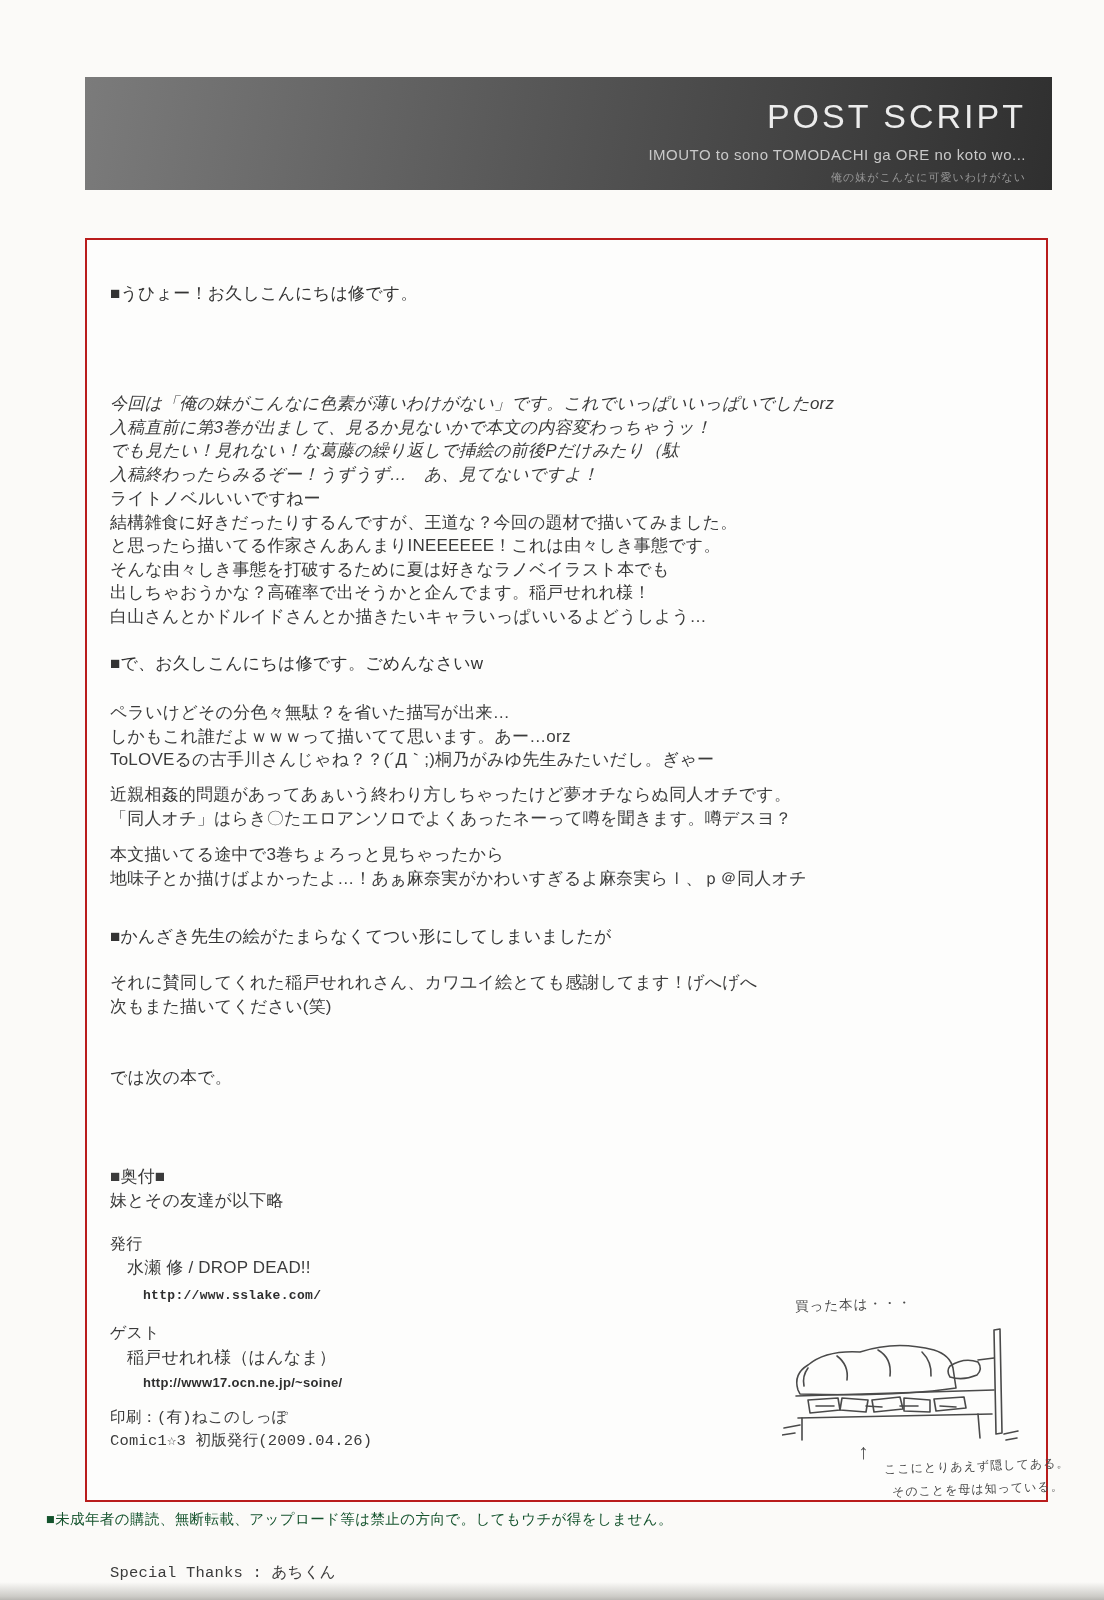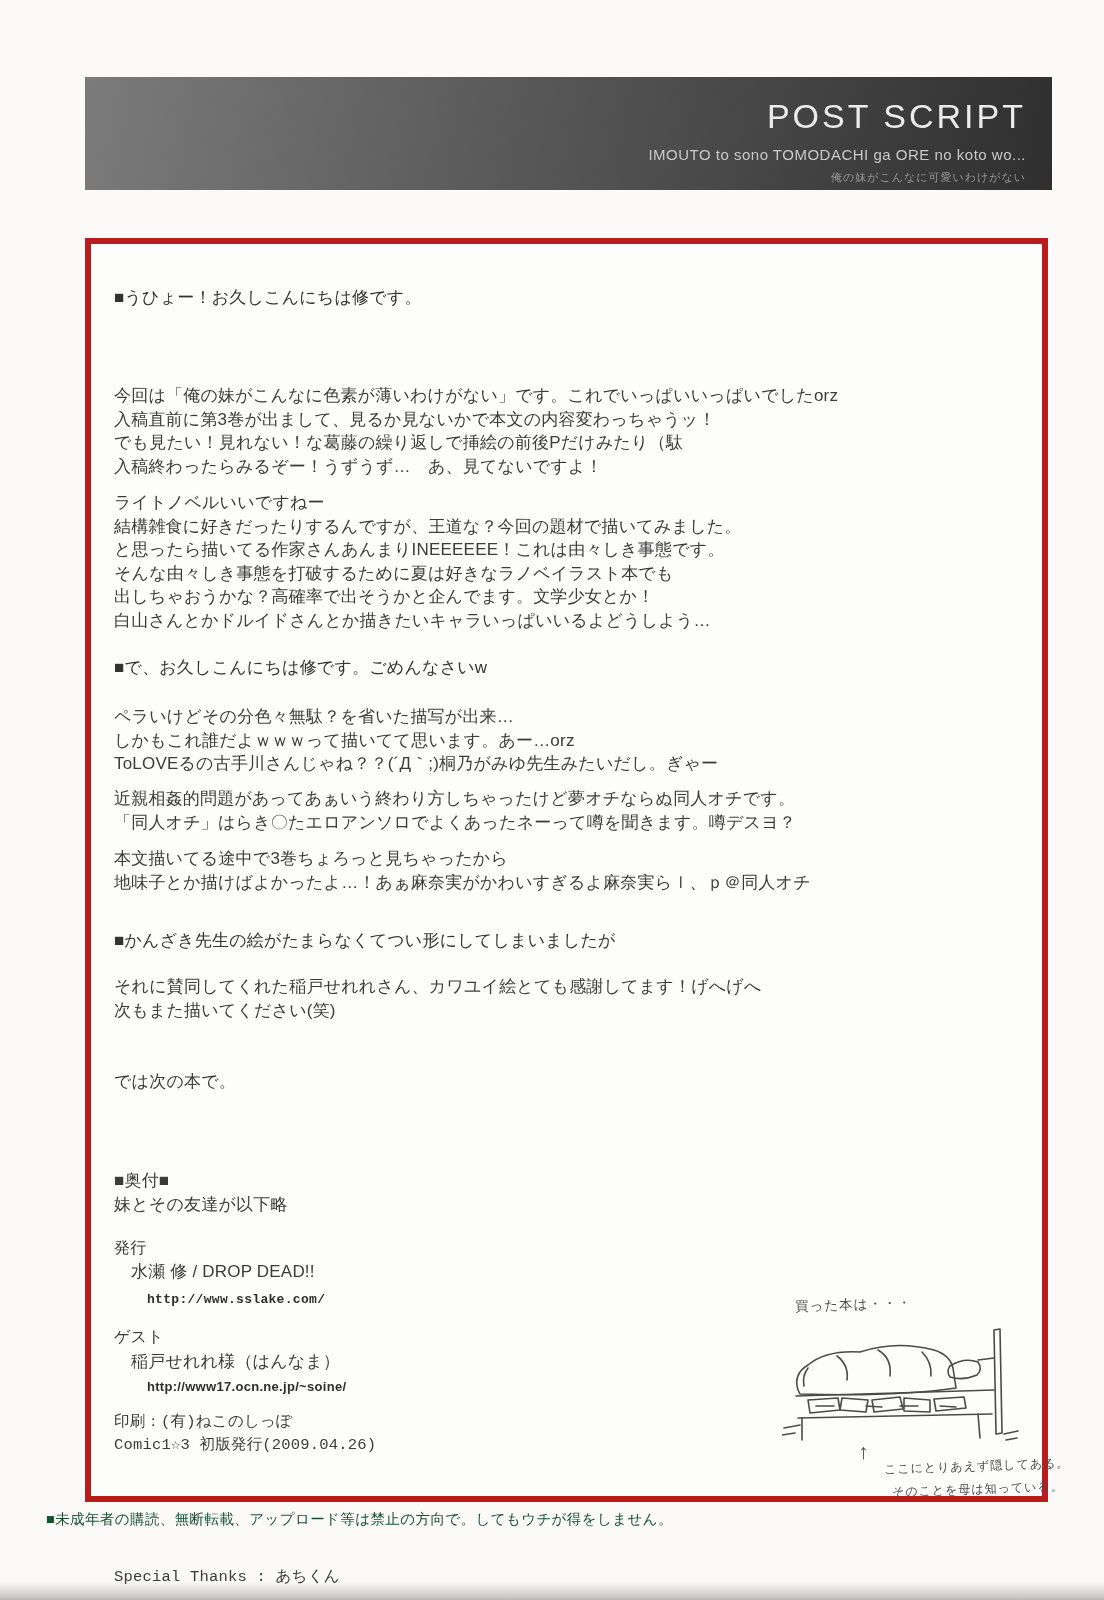--- a/index.html
+++ b/index.html
@@ -21,21 +21,21 @@
   }
   .banner-sub{
     margin-top:11px;font-size:15px;color:#c9c9c9;letter-spacing:.5px;
   }
   .banner-sub-jp{
     margin-top:7px;font-size:11px;color:#989898;letter-spacing:1px;
   }
   
   .content-box{
     position:absolute;left:85px;top:238px;width:963px;height:1264px;
-    border:6px solid #b91c1c;background:#fdfdfc;box-sizing:border-box;
+    border:2px solid #b91c1c;background:#fdfdfc;box-sizing:border-box;
   }
   .tblock{
     position:absolute;left:23px;font-size:17px;line-height:23.5px;
     white-space:pre-line;letter-spacing:.2px;color:#3b3b3b;
   }
   .heading{color:#333;}
   .colo-label{font-size:16px;}
   .colo-url{
     font-size:13px;font-weight:bold;letter-spacing:.3px;color:#2e2e2e;
     font-family:"Liberation Sans","DejaVu Sans",sans-serif;
@@ -74,29 +74,29 @@
 
   <div class="banner">
     <div class="banner-title">POST SCRIPT</div>
     <div class="banner-sub">IMOUTO to sono TOMODACHI ga ORE no koto wo...</div>
     <div class="banner-sub-jp">俺の妹がこんなに可愛いわけがない</div>
   </div>
 
   <div class="content-box">
 
     <div class="tblock heading" style="top:42px;">■うひょー！お久しこんにちは修です。</div>
-    <div class="tblock" style="top:140px;">今回は「俺の妹がこんなに色素が薄いわけがない」です。これでいっぱいいっぱいでしたorz
+    <div class="tblock" style="top:152px;font-style:italic;">今回は「俺の妹がこんなに色素が薄いわけがない」です。これでいっぱいいっぱいでしたorz
 入稿直前に第3巻が出まして、見るか見ないかで本文の内容変わっちゃうッ！
 でも見たい！見れない！な葛藤の繰り返しで挿絵の前後Pだけみたり（駄
 入稿終わったらみるぞー！うずうず…　あ、見てないですよ！</div>
     <div class="tblock" style="top:247px;">ライトノベルいいですねー
 結構雑食に好きだったりするんですが、王道な？今回の題材で描いてみました。
 と思ったら描いてる作家さんあんまりINEEEEEE！これは由々しき事態です。
 そんな由々しき事態を打破するために夏は好きなラノベイラスト本でも
-出しちゃおうかな？高確率で出そうかと企んでます。文学少女とか！
+出しちゃおうかな？高確率で出そうかと企んでます。稲戸せれれ様！
 白山さんとかドルイドさんとか描きたいキャラいっぱいいるよどうしよう…</div>
 
     <div class="tblock heading" style="top:412px;">■で、お久しこんにちは修です。ごめんなさいw</div>
     <div class="tblock" style="top:461px;">ペラいけどその分色々無駄？を省いた描写が出来…
 しかもこれ誰だよｗｗｗって描いてて思います。あー…orz
 ToLOVEるの古手川さんじゃね？？(´Д｀;)桐乃がみゆ先生みたいだし。ぎゃー</div>
     <div class="tblock" style="top:543px;">近親相姦的問題があってあぁいう終わり方しちゃったけど夢オチならぬ同人オチです。
 「同人オチ」はらき〇たエロアンソロでよくあったネーって噂を聞きます。噂デスヨ？</div>
     <div class="tblock" style="top:603px;">本文描いてる途中で3巻ちょろっと見ちゃったから
 地味子とか描けばよかったよ…！あぁ麻奈実がかわいすぎるよ麻奈実らｌ、ｐ＠同人オチ</div>

